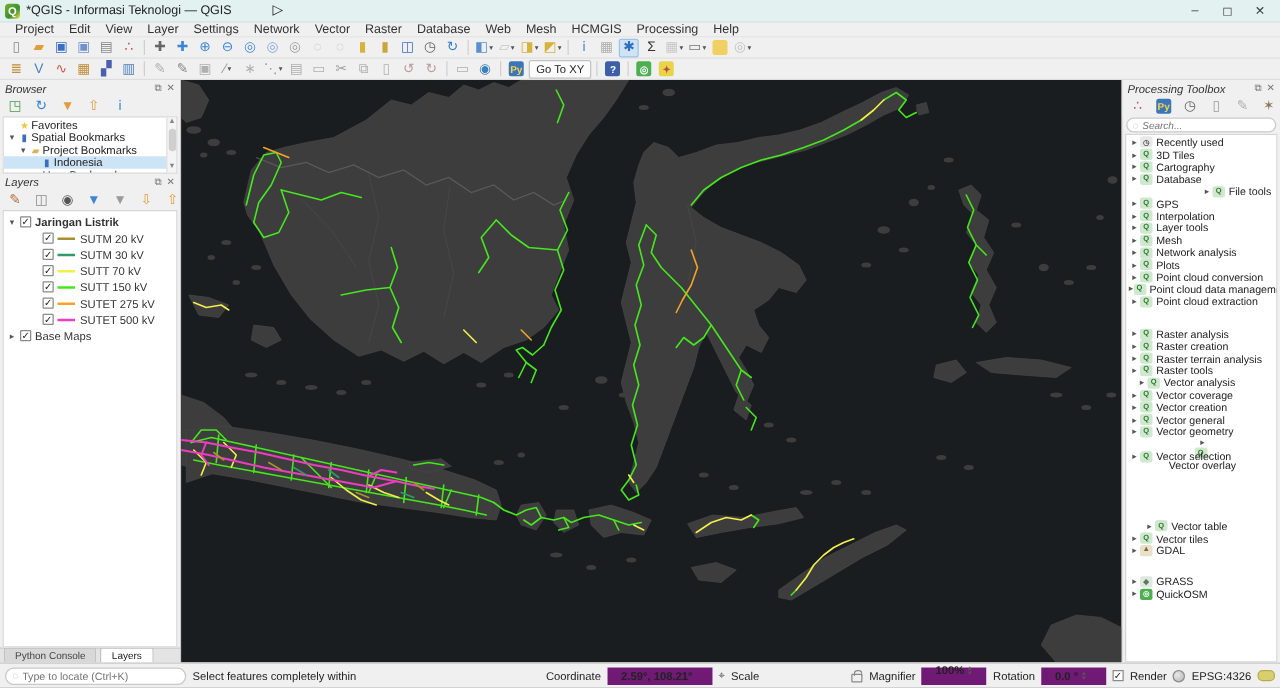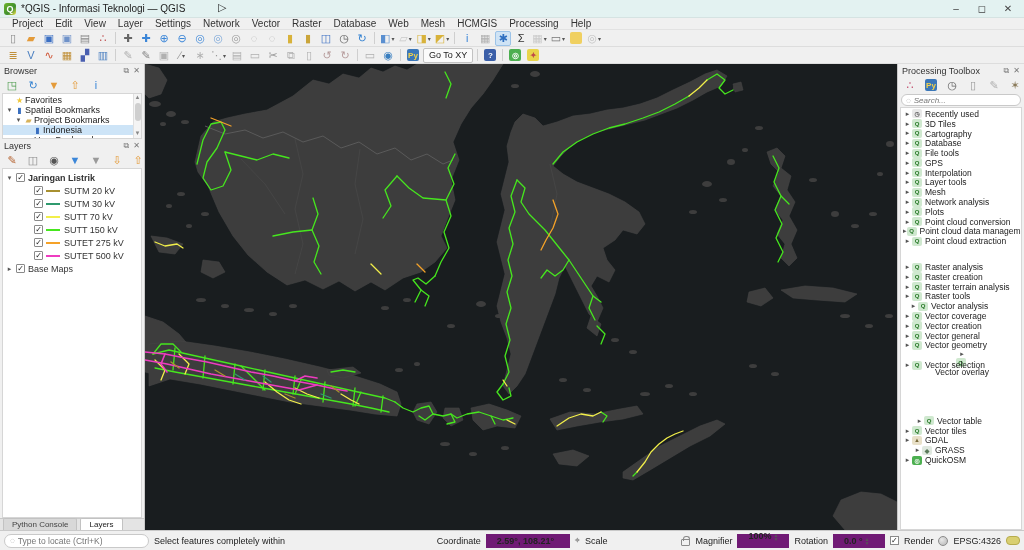--- a/index.html
+++ b/index.html
@@ -37,21 +37,21 @@
   .tbtn.textbtn { border:1px solid #c2c2c2; background:#fbfbfb; font-size:9px;
     padding:0 5px; color:#222; }
   .tsep { width:1px; height:12px; background:#cfcfcf; margin:0 3px; }
 
   
   .main { position:absolute; top:64px; left:0; width:1024px; height:466px; display:flex; }
   .left-col { width:145px; background:#f0f0f0; border-right:1px solid #c9c9c9;
     display:flex; flex-direction:column; }
   .panel-header { height:13px; display:flex; align-items:center; padding:0 4px;
     background:#f0f0f0; }
-  .panel-title { font-size:9px; color:#333; flex:1; }
+  .panel-title { font-size:9px; color:#333; flex:1;font-style:italic; }
   .panel-hbtn { font-size:8px; color:#777; margin-left:4px; }
   .panel-toolbar { height:16px; display:flex; align-items:center; padding:0 3px;
     gap:3px; background:#f0f0f0; }
   .panel-body { background:#fff; border:1px solid #d6d6d6; margin:0 2px;
     position:relative; overflow:hidden; }
 
   .tree-row { height:10px; display:flex; align-items:center; font-size:9px;
     color:#222; white-space:nowrap; }
   .tree-row.sel { background:#cde4f7; }
   .tw { display:inline-block; text-align:center; }
@@ -694,21 +694,21 @@
             <div class="proc-row" style="padding-left: 2px;">
               <span class="tw arrow">▸</span>
               <span class="picon" style="background: rgb(207, 232, 207); color: rgb(42, 122, 42);">Q</span>
               <span>Cartography</span>
             </div>
             <div class="proc-row" style="padding-left: 2px;">
               <span class="tw arrow">▸</span>
               <span class="picon" style="background: rgb(207, 232, 207); color: rgb(42, 122, 42);">Q</span>
               <span>Database</span>
             </div>
-            <div class="proc-row" style="padding-left: 2px;">
+            <div class="proc-row" style="padding-left: 16px; margin-left: 44px;">
               <span class="tw arrow">▸</span>
               <span class="picon" style="background: rgb(207, 232, 207); color: rgb(42, 122, 42);">Q</span>
               <span>File tools</span>
             </div>
             <div class="proc-row" style="padding-left: 2px;">
               <span class="tw arrow">▸</span>
               <span class="picon" style="background: rgb(207, 232, 207); color: rgb(42, 122, 42);">Q</span>
               <span>GPS</span>
             </div>
             <div class="proc-row" style="padding-left: 2px;">
@@ -814,21 +814,21 @@
             <div class="proc-row" style="padding-left: 2px;">
               <span class="tw arrow">▸</span>
               <span class="picon" style="background: rgb(207, 232, 207); color: rgb(42, 122, 42);">Q</span>
               <span>Vector tiles</span>
             </div>
             <div class="proc-row" style="padding-left: 2px;">
               <span class="tw arrow">▸</span>
               <span class="picon" style="background: rgb(232, 224, 200); color: rgb(122, 106, 58);">▲</span>
               <span>GDAL</span>
             </div>
-            <div class="proc-row" style="padding-left: 12px;">
+            <div class="proc-row" style="padding-left: 2px; margin-top: 15px;">
               <span class="tw arrow">▸</span>
               <span class="picon" style="background: rgb(223, 232, 223); color: rgb(90, 122, 90);">◆</span>
               <span>GRASS</span>
             </div>
             <div class="proc-row" style="padding-left: 2px;">
               <span class="tw arrow">▸</span>
               <span class="picon" style="background: rgb(76, 175, 80); color: rgb(255, 255, 255);">◎</span>
               <span>QuickOSM</span>
             </div>
           </div>

